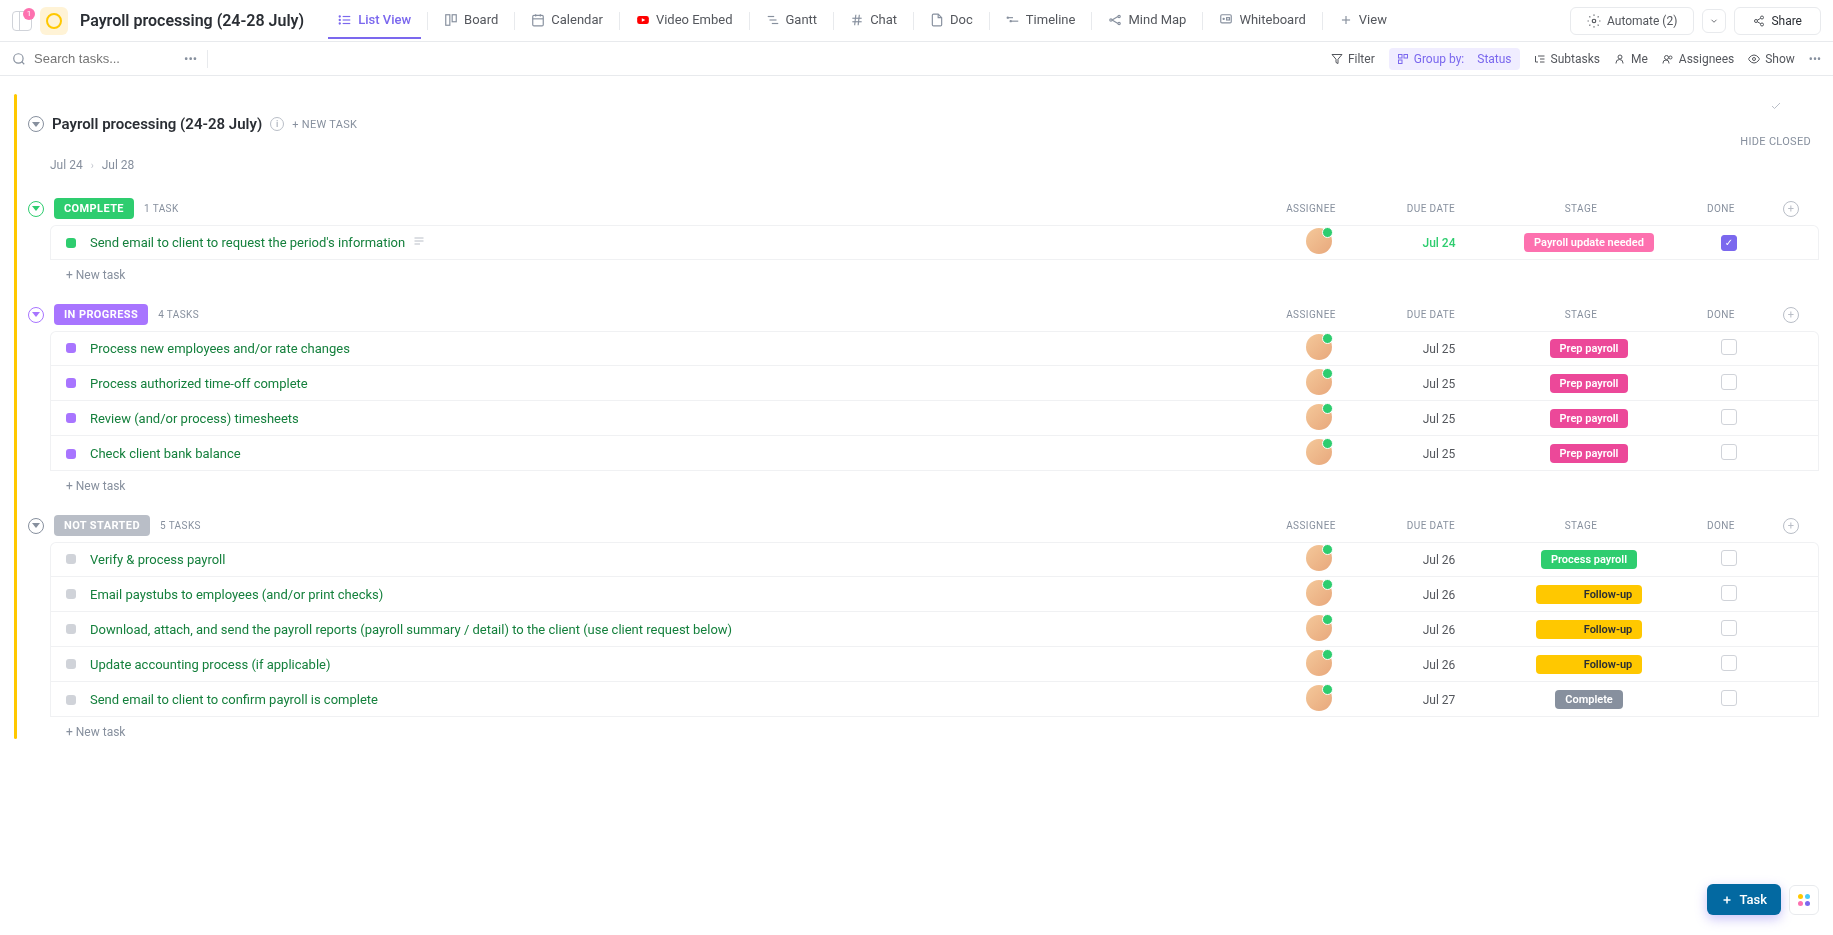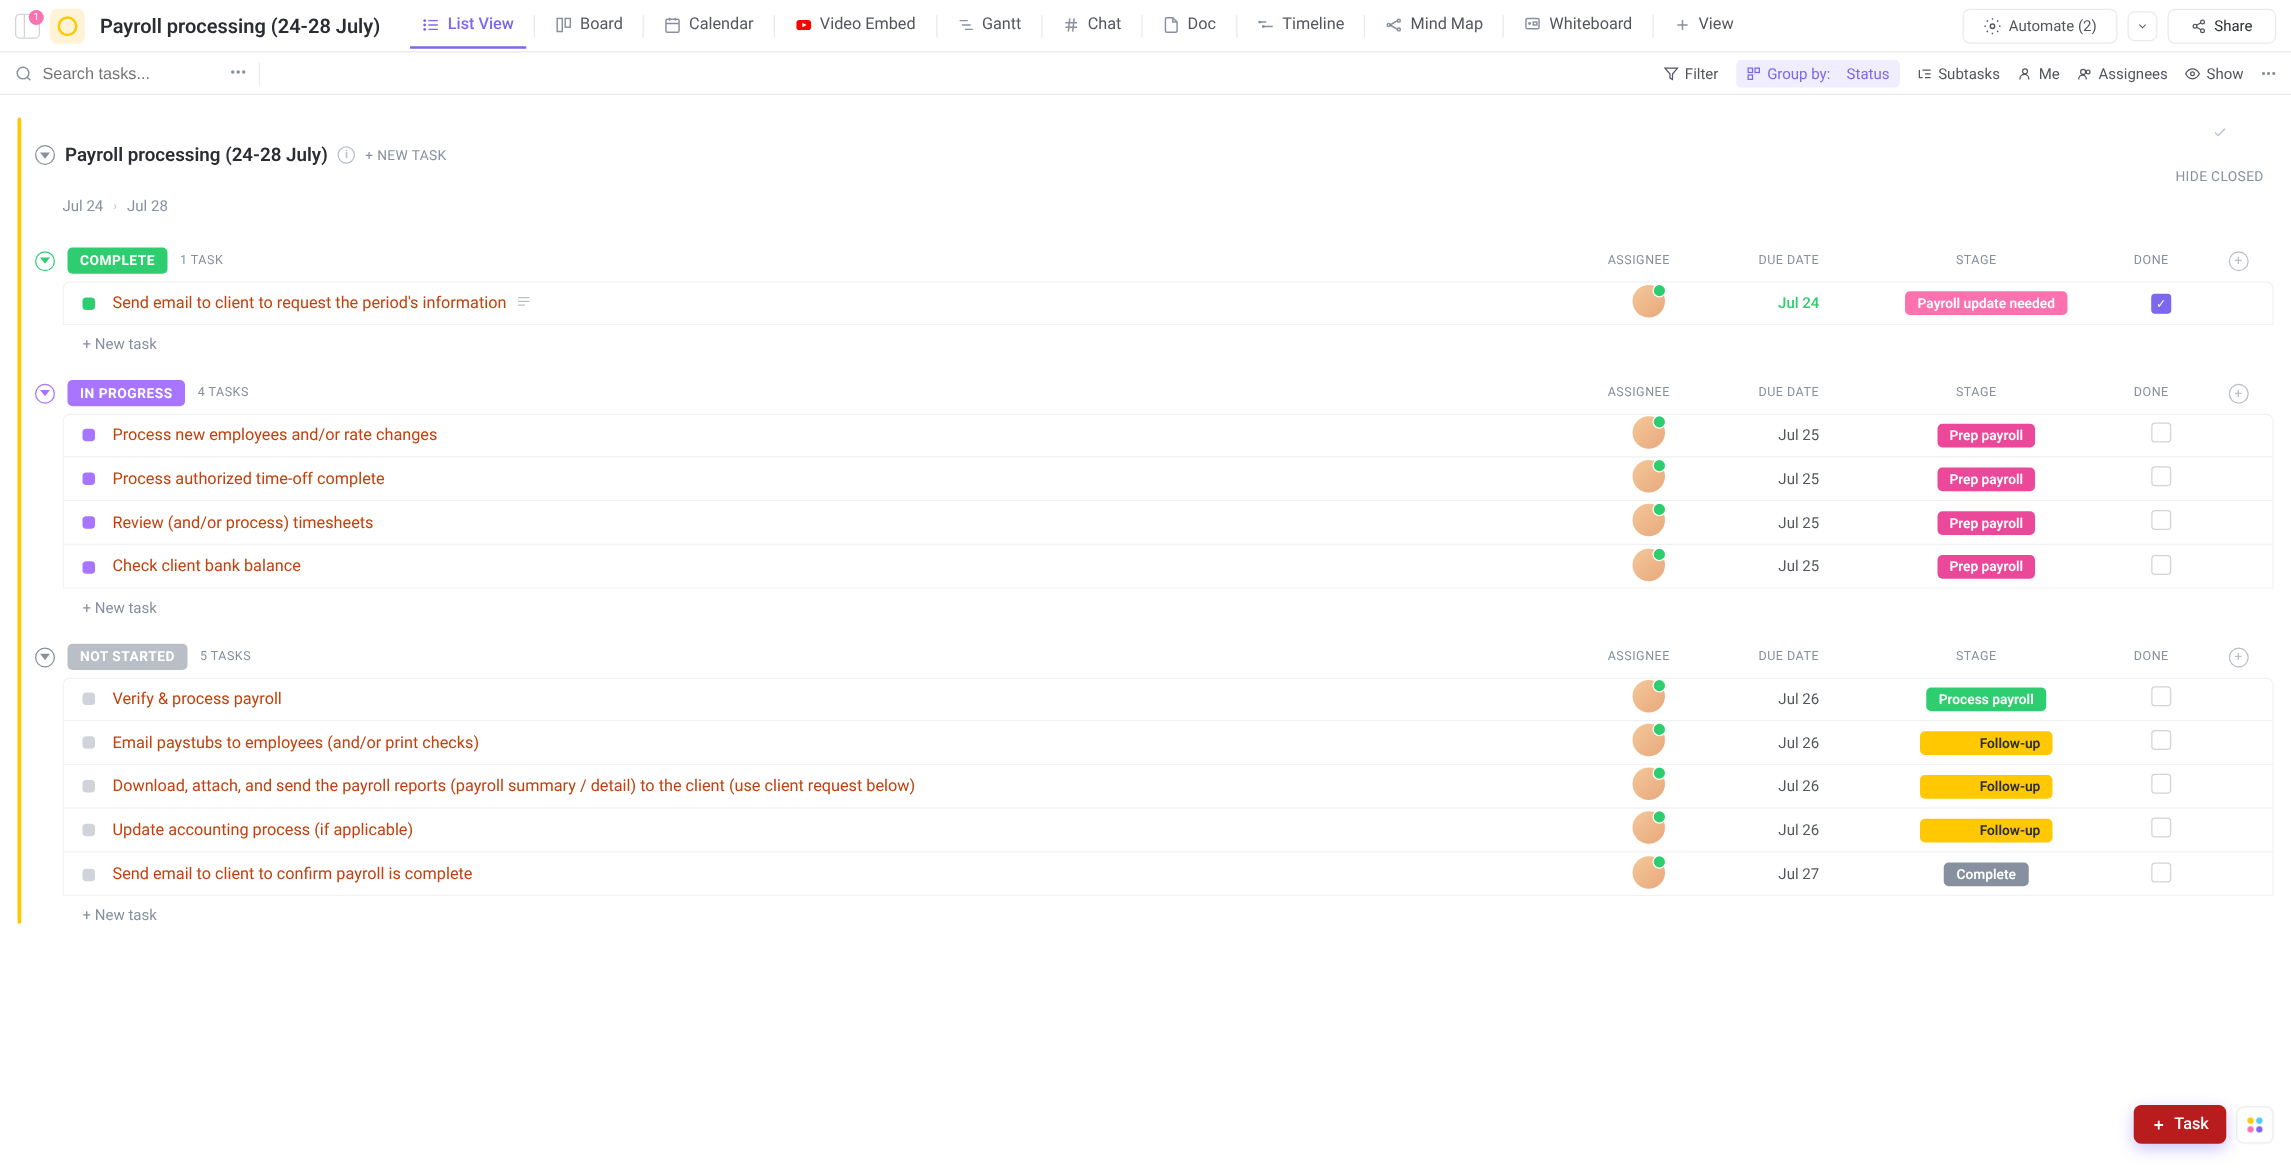--- a/index.html
+++ b/index.html
@@ -77,41 +77,41 @@
 .plus-circ { width:16px; height:16px; border:1.5px solid #b9bec7; border-radius:50%; display:inline-flex; align-items:center; justify-content:center; color:#b9bec7; font-size:11px; line-height:1; }
 
 
 .task-rows { background:#fff; border-radius:6px 6px 0 0; overflow:hidden; margin-left:30px; margin-right:0; box-shadow:0 0 0 1px #f0f1f3 inset; }
 .task-row { display:flex; align-items:center; height:35px; border-bottom:1px solid #f0f1f3; padding-left:16px; }
 .task-row:last-child { border-bottom:none; }
 .status-sq { width:10px; height:10px; border-radius:3px; margin-right:14px; flex-shrink:0; }
 .status-sq.complete { background:#2ecd6f; }
 .status-sq.inprogress { background:#a875ff; }
 .status-sq.notstarted { background:#d0d3d9; }
-.task-name { flex:1; font-size:13px; color:#c2410c; display:flex; align-items:center; gap:8px; }
+.task-name { flex:1; font-size:13px; color:#15803d; display:flex; align-items:center; gap:8px; }
 .desc-icon { color:#b9bec7; }
 .row-cols { display:flex; align-items:center; }
 .cell { text-align:center; }
 .avatar { width:26px; height:26px; border-radius:50%; background:linear-gradient(135deg,#f4c89a,#e8a87c); position:relative; display:inline-block; }
 .avatar::after { content:''; position:absolute; top:-1px; right:-1px; width:9px; height:9px; background:#2ecd6f; border:1.5px solid #fff; border-radius:50%; }
 .due-date { font-size:12px; color:#54575d; }
 .due-date.green { color:#2ecd6f; font-weight:500; }
 .stage-tag { display:inline-block; padding:3px 10px; border-radius:4px; font-size:11px; font-weight:600; color:#fff; }
 .stage-pink { background:#fd71af; }
 .stage-blue { background:#ec4899; }
 .stage-green { background:#2ecd6f; }
 .stage-yellow { background:#ffc800; color:#2a2e34;padding-left:48px; }
 .stage-grey { background:#87909e; }
 .checkbox { width:16px; height:16px; border:1.5px solid #d0d3d9; border-radius:3px; display:inline-flex; align-items:center; justify-content:center; }
 .checkbox.checked { background:#7b68ee; border-color:#7b68ee; color:#fff; font-size:10px; }
 
 .add-task-row { padding:8px 30px 0 46px; color:#87909e; font-size:12px; cursor:pointer; }
 
 
-.float-task { position:fixed; bottom:20px; right:52px; background:#b91c1c; color:#fff; padding:8px 14px; border-radius:6px; display:flex; align-items:center; gap:6px; font-size:13px; font-weight:500; box-shadow:0 4px 12px rgba(123,104,238,0.4); }
+.float-task { position:fixed; bottom:20px; right:52px; background:#0369a1; color:#fff; padding:8px 14px; border-radius:6px; display:flex; align-items:center; gap:6px; font-size:13px; font-weight:500; box-shadow:0 4px 12px rgba(123,104,238,0.4); }
 .apps-btn { position:fixed; bottom:20px; right:14px; width:30px; height:30px; border:1px solid #e8eaed; border-radius:6px; display:flex; align-items:center; justify-content:center; background:#fff; }
 .apps-grid { display:grid; grid-template-columns:repeat(2,5px); grid-template-rows:repeat(2,5px); gap:2px; }
 .apps-grid span:nth-child(1){background:#ffc800;border-radius:50%;}
 .apps-grid span:nth-child(2){background:#49ccf9;border-radius:50%;}
 .apps-grid span:nth-child(3){background:#fd71af;border-radius:50%;}
 .apps-grid span:nth-child(4){background:#7b68ee;border-radius:50%;}
 </style>
 </head>
 <body>
 

